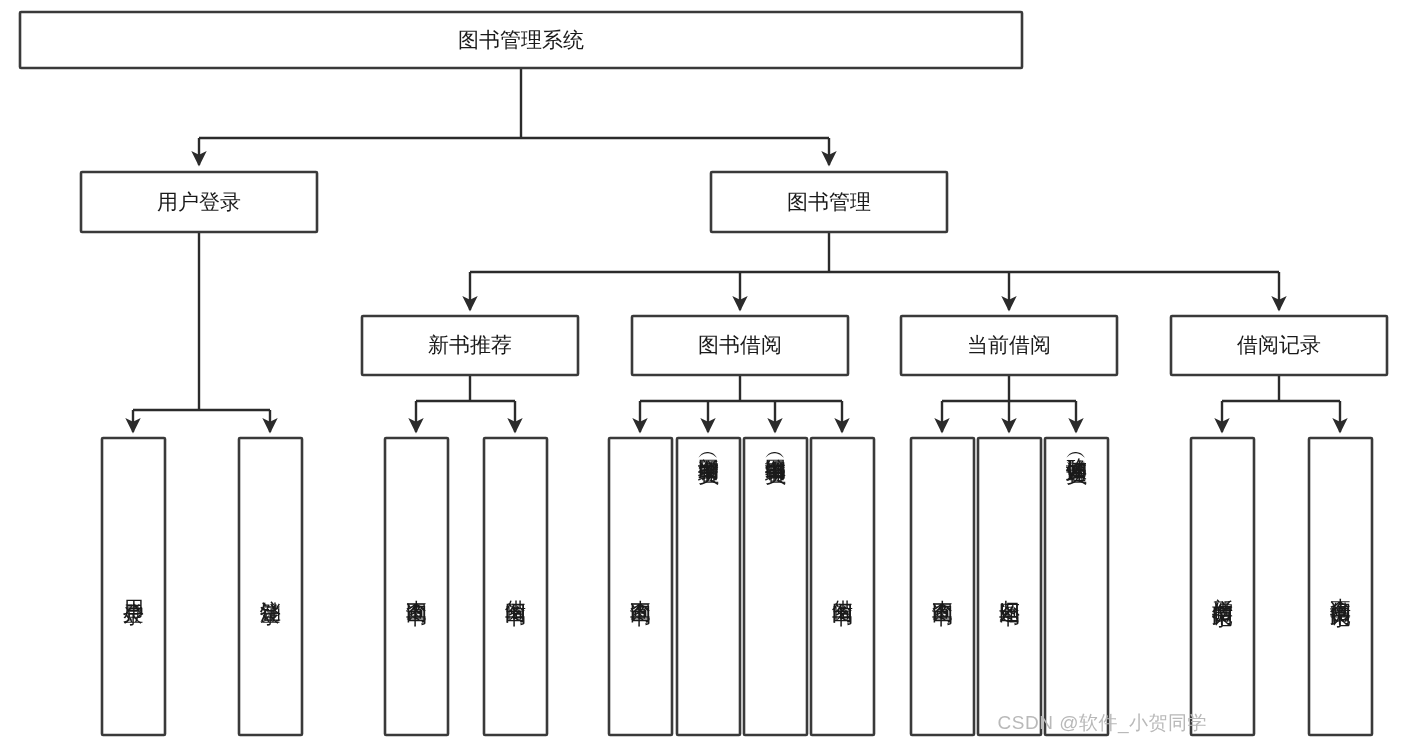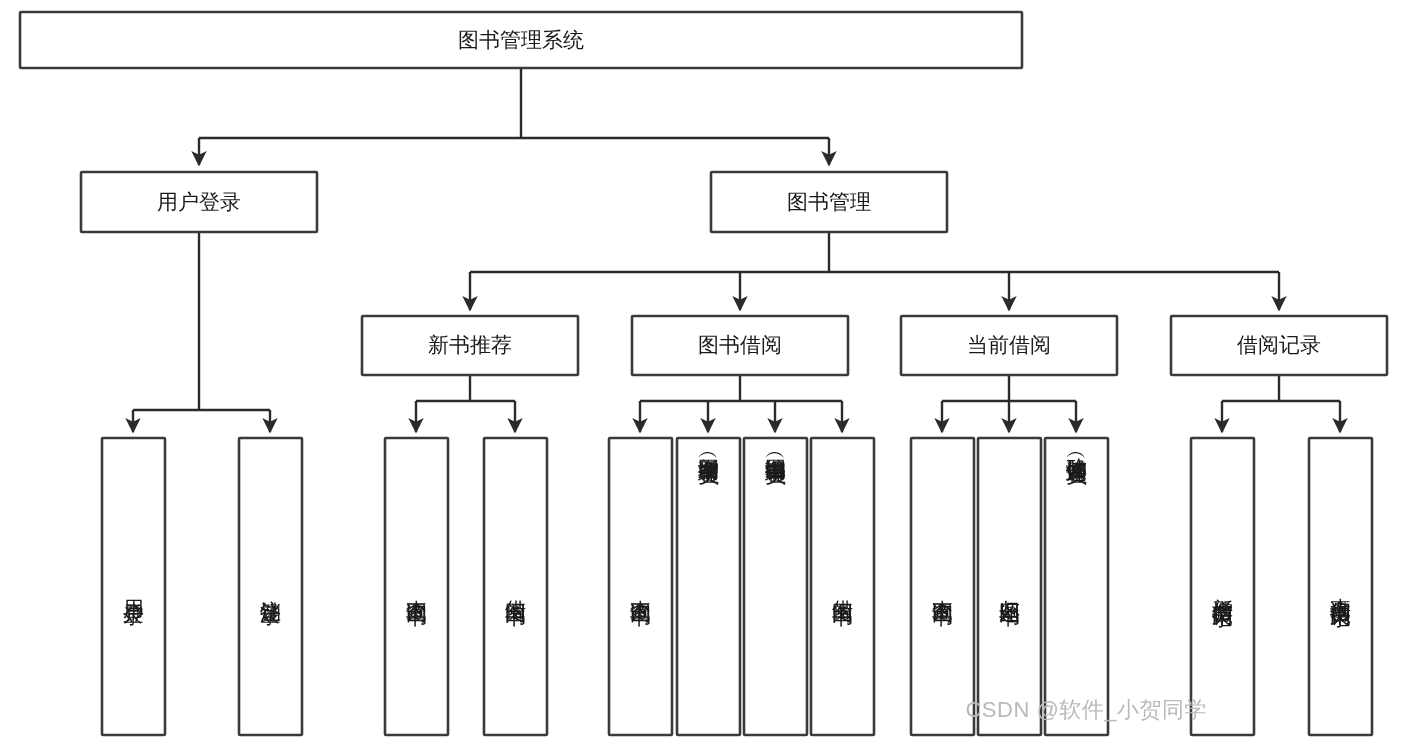--- a/index.html
+++ b/index.html
@@ -51,23 +51,23 @@
     stroke-width: 2.4;
     fill: none;
   }
   .arrow-head {
     fill: #2b2b2b;
     stroke: none;
   }
   .watermark {
     position: absolute;
     right: 10px;
-    bottom: 22px;
+    bottom: 11px;
     font-family: "Liberation Sans", "DejaVu Sans", sans-serif;
-    font-size: 22px;
+    font-size: 19px;
     color: #b9b9b9;
     white-space: nowrap;
     letter-spacing: 0.5px;
     user-select: none;
   }
 </style>
 </head>
 <body>
 
 <div id="diagram-root">

